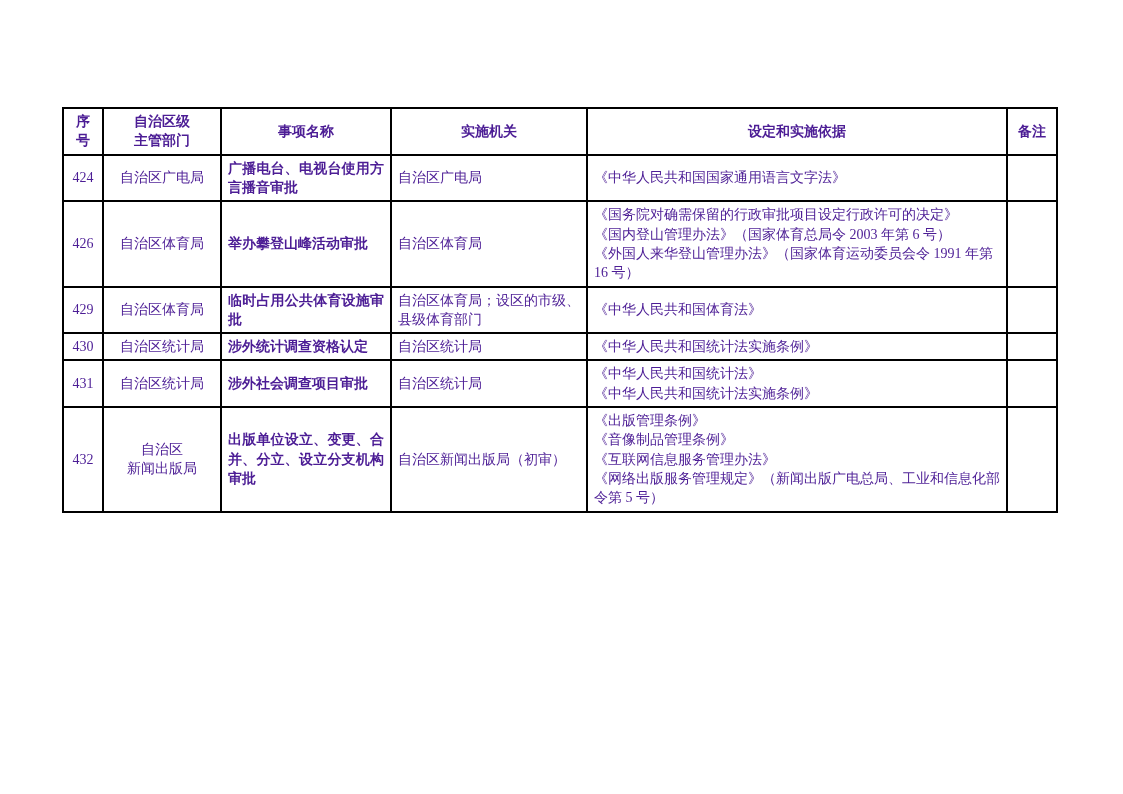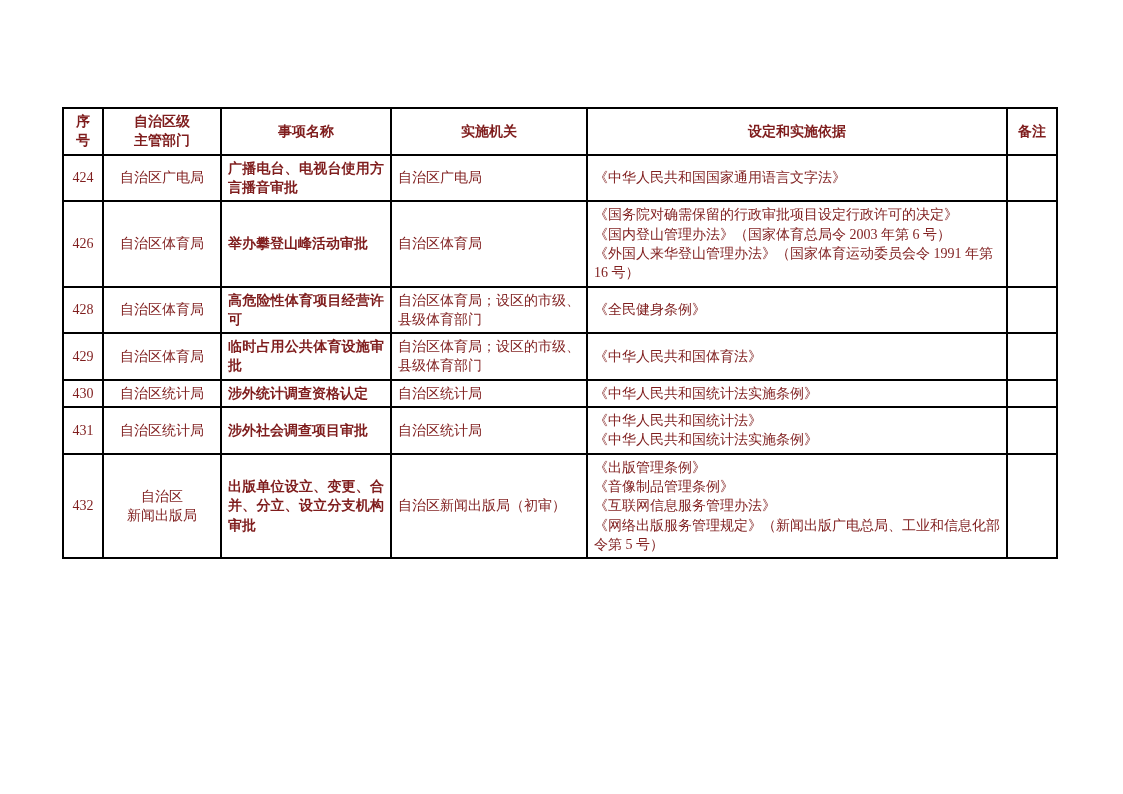--- a/index.html
+++ b/index.html
@@ -5,21 +5,21 @@
   html, body {
     margin: 0;
     padding: 0;
     background: #ffffff;
   }
   .page {
     position: relative;
     width: 1123px;
     height: 562px;
     background: #ffffff;
-    color: #7f1d1d;
+    color: #4c1d95;
     font-family: "Liberation Serif", "DejaVu Serif", serif;
     overflow: hidden;
   }
   table.grid {
     position: absolute;
     left: 62px;
     top: 107px;
     width: 994px;
     border-collapse: collapse;
     table-layout: fixed;
@@ -144,32 +144,20 @@
     <td class="c-item">举办攀登山峰活动审批</td>
     <td class="c-agency">自治区体育局</td>
     <td class="c-basis">
             <div>《国务院对确需保留的行政审批项目设定行政许可的决定》</div>
             <div>《国内登山管理办法》（国家体育总局令 2003 年第 6 号）</div>
             <div>《外国人来华登山管理办法》（国家体育运动委员会令 1991 年第 16 号）</div>
           </td>
     <td class="c-note"></td>
   </tr>
         <tr>
-    <td class="c-no">428</td>
-    <td class="c-dept">
-            <div>自治区体育局</div>
-          </td>
-    <td class="c-item">高危险性体育项目经营许可</td>
-    <td class="c-agency">自治区体育局；设区的市级、县级体育部门</td>
-    <td class="c-basis">
-            <div>《全民健身条例》</div>
-          </td>
-    <td class="c-note"></td>
-  </tr>
-        <tr>
     <td class="c-no">429</td>
     <td class="c-dept">
             <div>自治区体育局</div>
           </td>
     <td class="c-item">临时占用公共体育设施审批</td>
     <td class="c-agency">自治区体育局；设区的市级、县级体育部门</td>
     <td class="c-basis">
             <div>《中华人民共和国体育法》</div>
           </td>
     <td class="c-note"></td>

